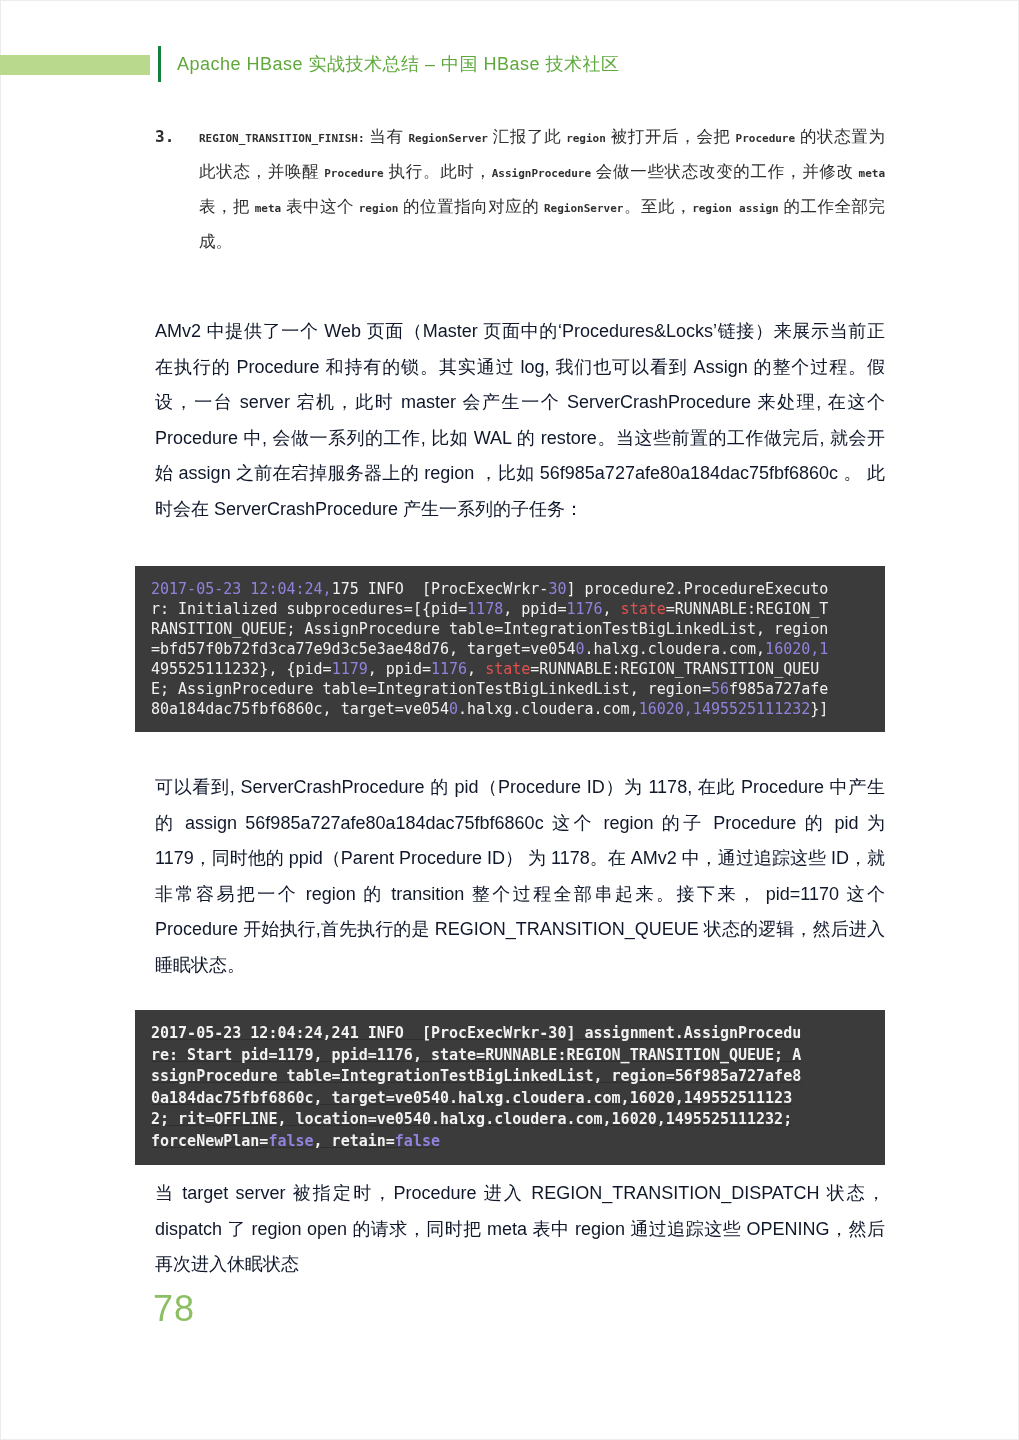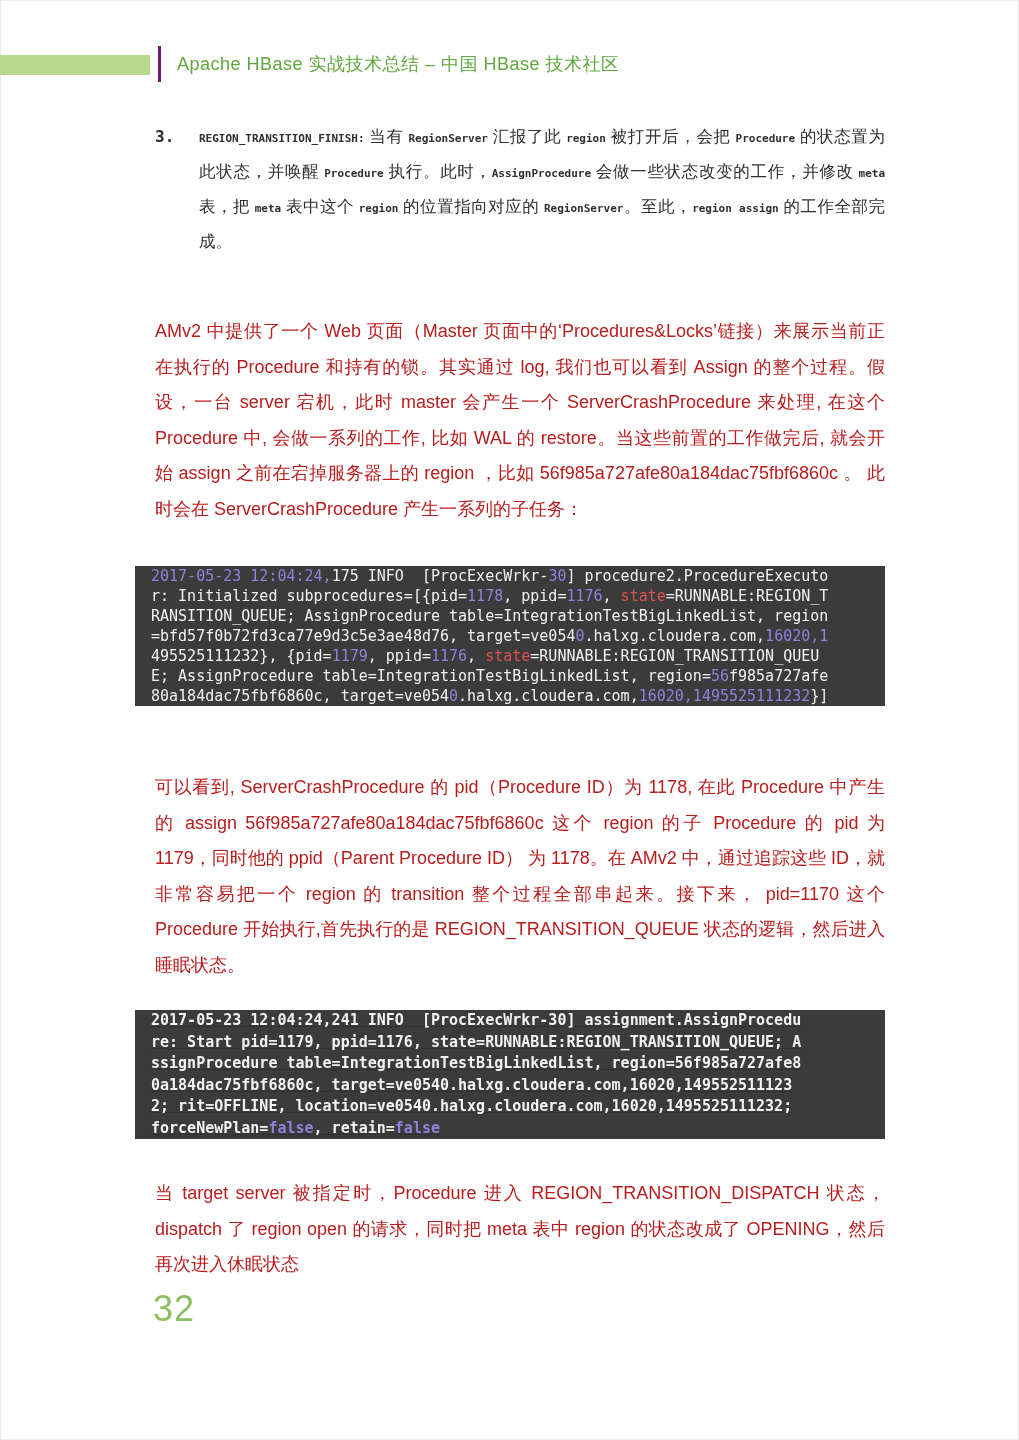--- a/index.html
+++ b/index.html
@@ -18,21 +18,21 @@
   }
   
   .top-bar {
     position:absolute; left:0; top:55px;
     width:150px; height:20px;
     background:#b9da8d;
   }
   .header-title {
     position:absolute; left:158px; top:46px;
     height:36px; line-height:36px;
-    border-left:3px solid #701a75;
+    border-left:3px solid #15803d;
     padding-left:16px;
     color:#5fa93c;
     font-size:18px;
     letter-spacing:0.5px;
   }
   
   .item3 {
     position:absolute; left:155px; top:120px; width:730px;
     display:flex;
   }
@@ -49,31 +49,31 @@
   .seg-n { font-family:Liberation Serif, serif; }
   .seg-c {
     font-family:"DejaVu Sans Mono", monospace;
     font-weight:bold; font-size:11px;
   }
   
   .para {
     position:absolute; left:155px; width:730px;
     font-size:18px; line-height:35.5px;
     text-align:justify;
-    color:#b91c1c;
+    color:#0f172a;
   }
   .para-amv2 { top:314px; }
   .para-analysis { top:770px; }
   .para-dispatch { top:1176px; }
   
   .code-block {
     position:absolute; left:135px; width:750px;
     box-sizing:border-box;
     background:#3b3b3b;
-    padding:0 16px;
+    padding:13px 16px;
     font-family:"DejaVu Sans Mono", monospace;
     font-size:15px; line-height:20px;
     white-space:pre;
     overflow:hidden;
   }
   .code-1 { top:566px; }
   .code-2 { top:1010px; line-height:21.5px; font-weight:bold;text-decoration:underline; }
   .code-line { white-space:pre; }
   .tok-w { color:#f2f2f2; }
   .tok-p { color:#9182dc; }
@@ -101,15 +101,15 @@
 </div>
 
 <div class="para para-amv2">AMv2 中提供了一个 Web 页面（Master 页面中的‘Procedures&amp;Locks’链接）来展示当前正在执行的 Procedure 和持有的锁。其实通过 log, 我们也可以看到 Assign 的整个过程。假设，一台 server 宕机，此时 master 会产生一个 ServerCrashProcedure 来处理, 在这个 Procedure 中, 会做一系列的工作, 比如 WAL 的 restore。当这些前置的工作做完后, 就会开始 assign 之前在宕掉服务器上的 region ，比如 56f985a727afe80a184dac75fbf6860c 。 此时会在 ServerCrashProcedure 产生一系列的子任务：</div>
 
 <div class="code-block code-1"><div class="code-line"><span class="tok-p">2017-05-23 12:04:24,</span><span class="tok-w">175</span><span class="tok-w"> INFO  [ProcExecWrkr-</span><span class="tok-p">30</span><span class="tok-w">] procedure2.ProcedureExecuto</span></div><div class="code-line"><span class="tok-w">r: Initialized subprocedures=[{pid=</span><span class="tok-p">1178</span><span class="tok-w">, ppid=</span><span class="tok-p">1176</span><span class="tok-w">, </span><span class="tok-r">state</span><span class="tok-w">=RUNNABLE:REGION_T</span></div><div class="code-line"><span class="tok-w">RANSITION_QUEUE; AssignProcedure table=IntegrationTestBigLinkedList, region</span></div><div class="code-line"><span class="tok-w">=bfd57f0b72fd3ca77e9d3c5e3ae48d76, target=ve054</span><span class="tok-p">0</span><span class="tok-w">.halxg.cloudera.com,</span><span class="tok-p">16020,1</span></div><div class="code-line"><span class="tok-w">495525111232}, {pid=</span><span class="tok-p">1179</span><span class="tok-w">, ppid=</span><span class="tok-p">1176</span><span class="tok-w">, </span><span class="tok-r">state</span><span class="tok-w">=RUNNABLE:REGION_TRANSITION_QUEU</span></div><div class="code-line"><span class="tok-w">E; AssignProcedure table=IntegrationTestBigLinkedList, region=</span><span class="tok-p">56</span><span class="tok-w">f985a727afe</span></div><div class="code-line"><span class="tok-w">80a184dac75fbf6860c, target=ve054</span><span class="tok-p">0</span><span class="tok-w">.halxg.cloudera.com,</span><span class="tok-p">16020,1495525111232</span><span class="tok-w">}]</span></div></div>
 
 <div class="para para-analysis">可以看到, ServerCrashProcedure 的 pid（Procedure ID）为 1178, 在此 Procedure 中产生的 assign 56f985a727afe80a184dac75fbf6860c 这个 region 的子 Procedure 的 pid 为 1179，同时他的 ppid（Parent Procedure ID） 为 1178。在 AMv2 中，通过追踪这些 ID，就非常容易把一个 region 的 transition 整个过程全部串起来。接下来， pid=1170 这个 Procedure 开始执行,首先执行的是 REGION_TRANSITION_QUEUE 状态的逻辑，然后进入睡眠状态。</div>
 
 <div class="code-block code-2"><div class="code-line"><span class="tok-w">2017-05-23 12:04:24,241 INFO  [ProcExecWrkr-30] assignment.AssignProcedu</span></div><div class="code-line"><span class="tok-w">re: Start pid=1179, ppid=1176, state=RUNNABLE:REGION_TRANSITION_QUEUE; A</span></div><div class="code-line"><span class="tok-w">ssignProcedure table=IntegrationTestBigLinkedList, region=56f985a727afe8</span></div><div class="code-line"><span class="tok-w">0a184dac75fbf6860c, target=ve0540.halxg.cloudera.com,16020,149552511123</span></div><div class="code-line"><span class="tok-w">2; rit=OFFLINE, location=ve0540.halxg.cloudera.com,16020,1495525111232;</span></div><div class="code-line"><span class="tok-w">forceNewPlan=</span><span class="tok-p">false</span><span class="tok-w">, retain=</span><span class="tok-p">false</span></div></div>
 
-<div class="para para-dispatch">当 target server 被指定时，Procedure 进入 REGION_TRANSITION_DISPATCH 状态，dispatch 了 region open 的请求，同时把 meta 表中 region 的状态改成了 OPENING，然后再次进入休眠状态</div>
+<div class="para para-dispatch">当 target server 被指定时，Procedure 进入 REGION_TRANSITION_DISPATCH 状态，dispatch 了 region open 的请求，同时把 meta 表中 region 通过追踪这些 OPENING，然后再次进入休眠状态</div>
 
-<div class="page-num">32</div>
+<div class="page-num">78</div>
 
 </body></html>

